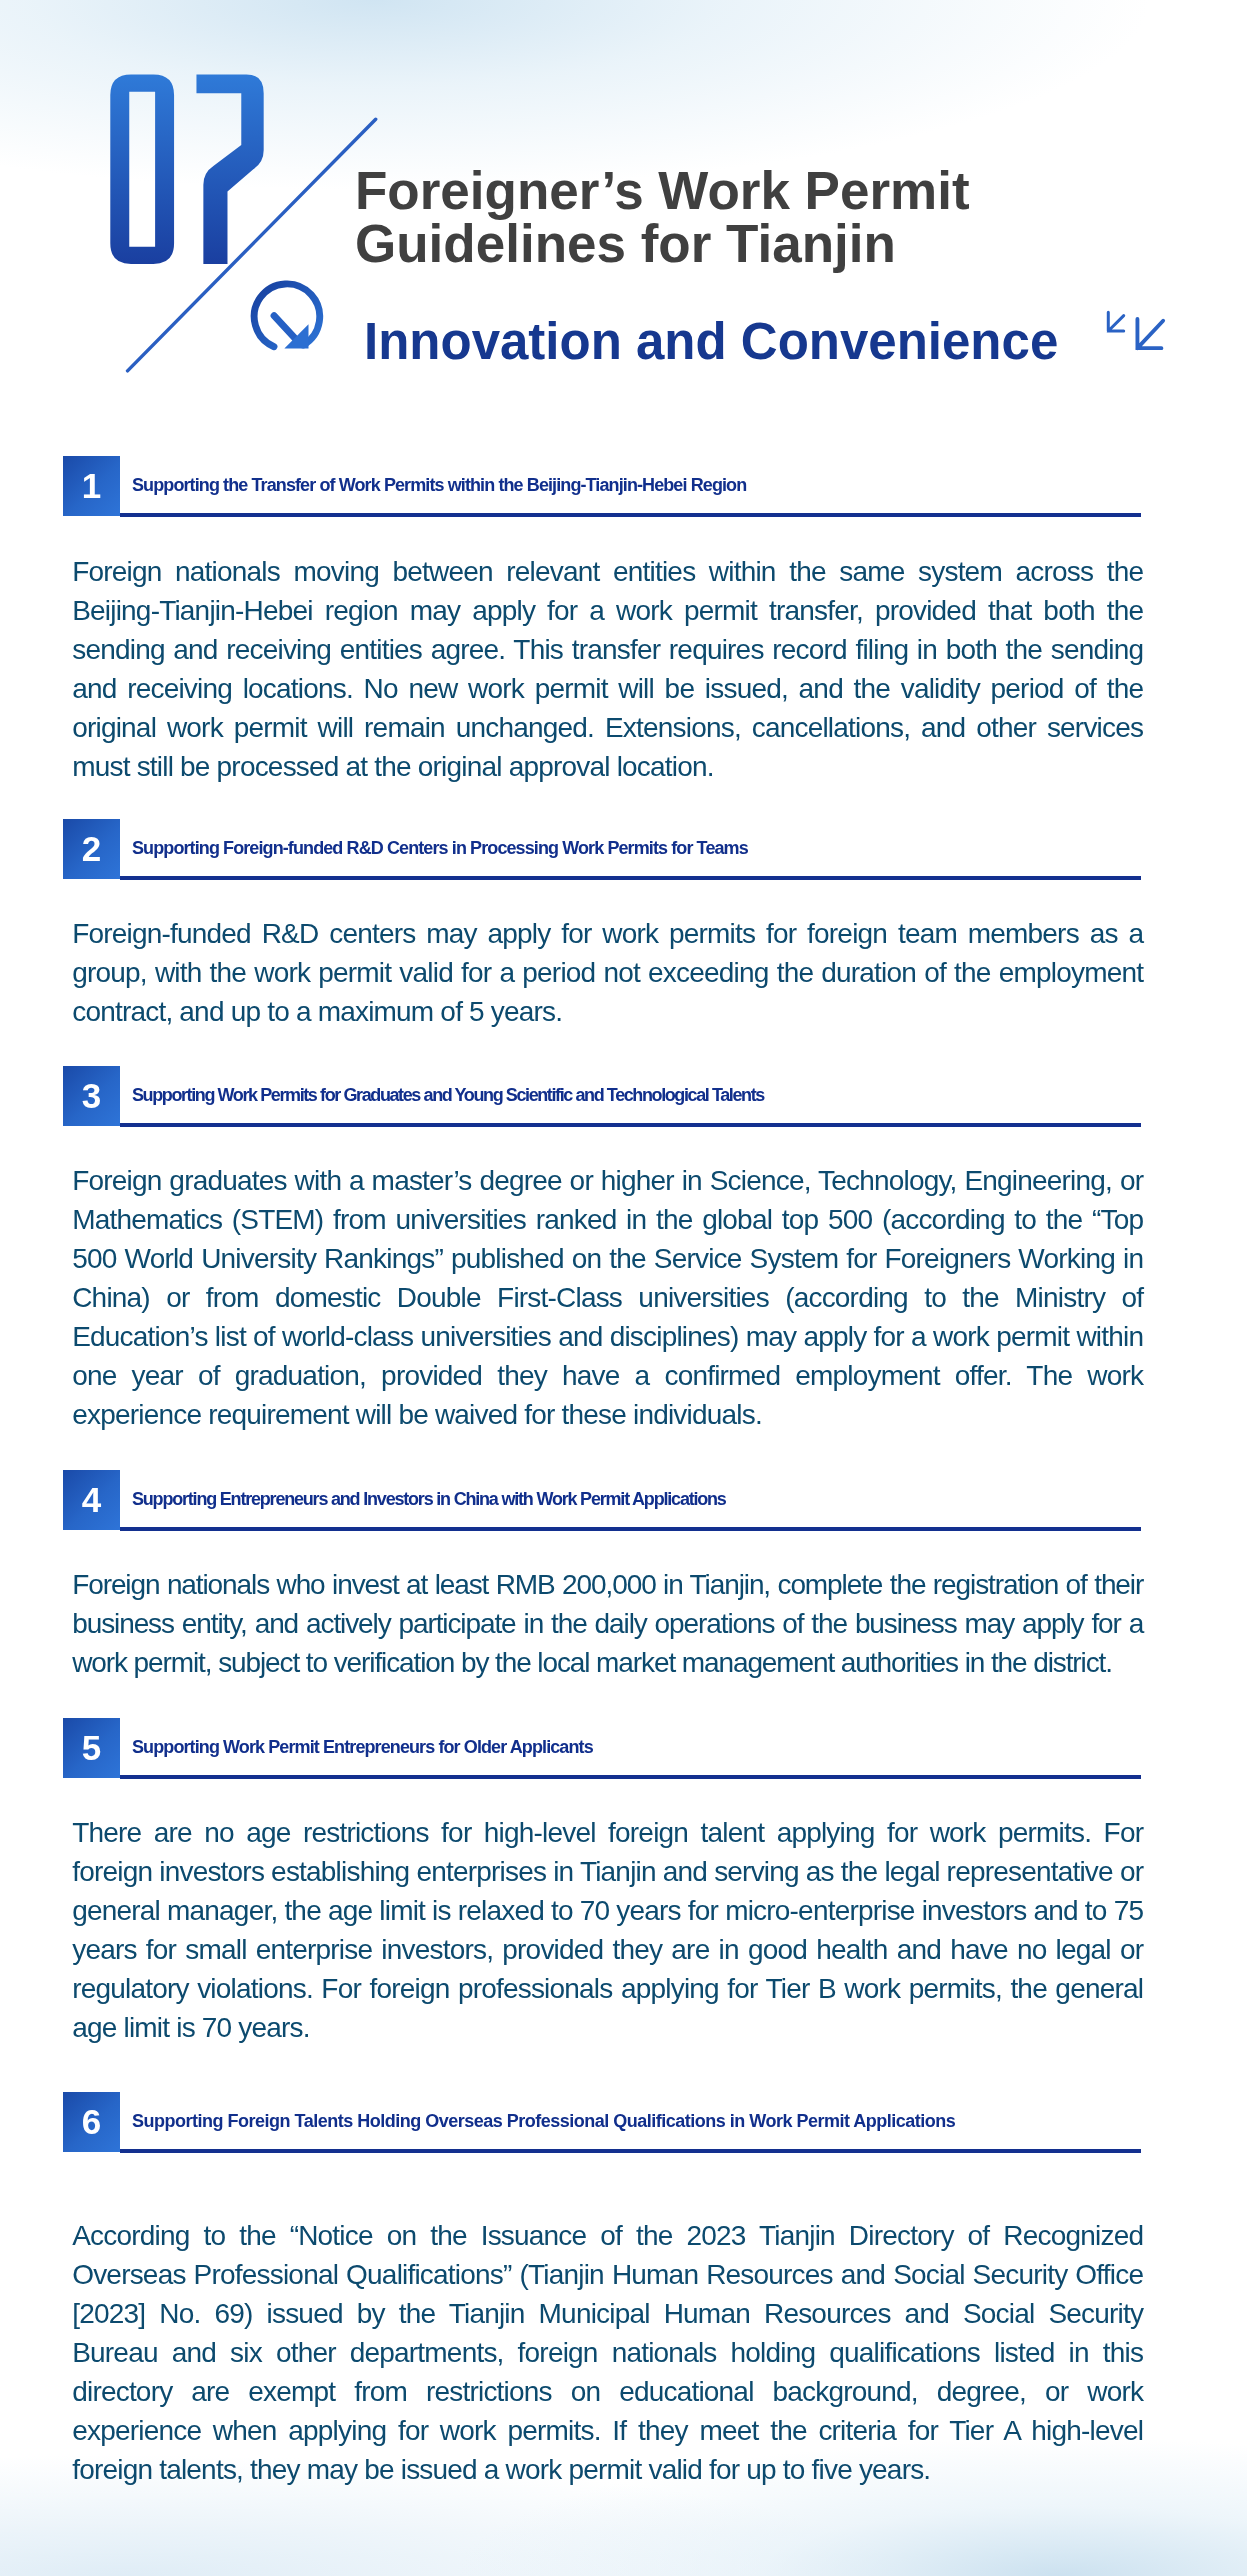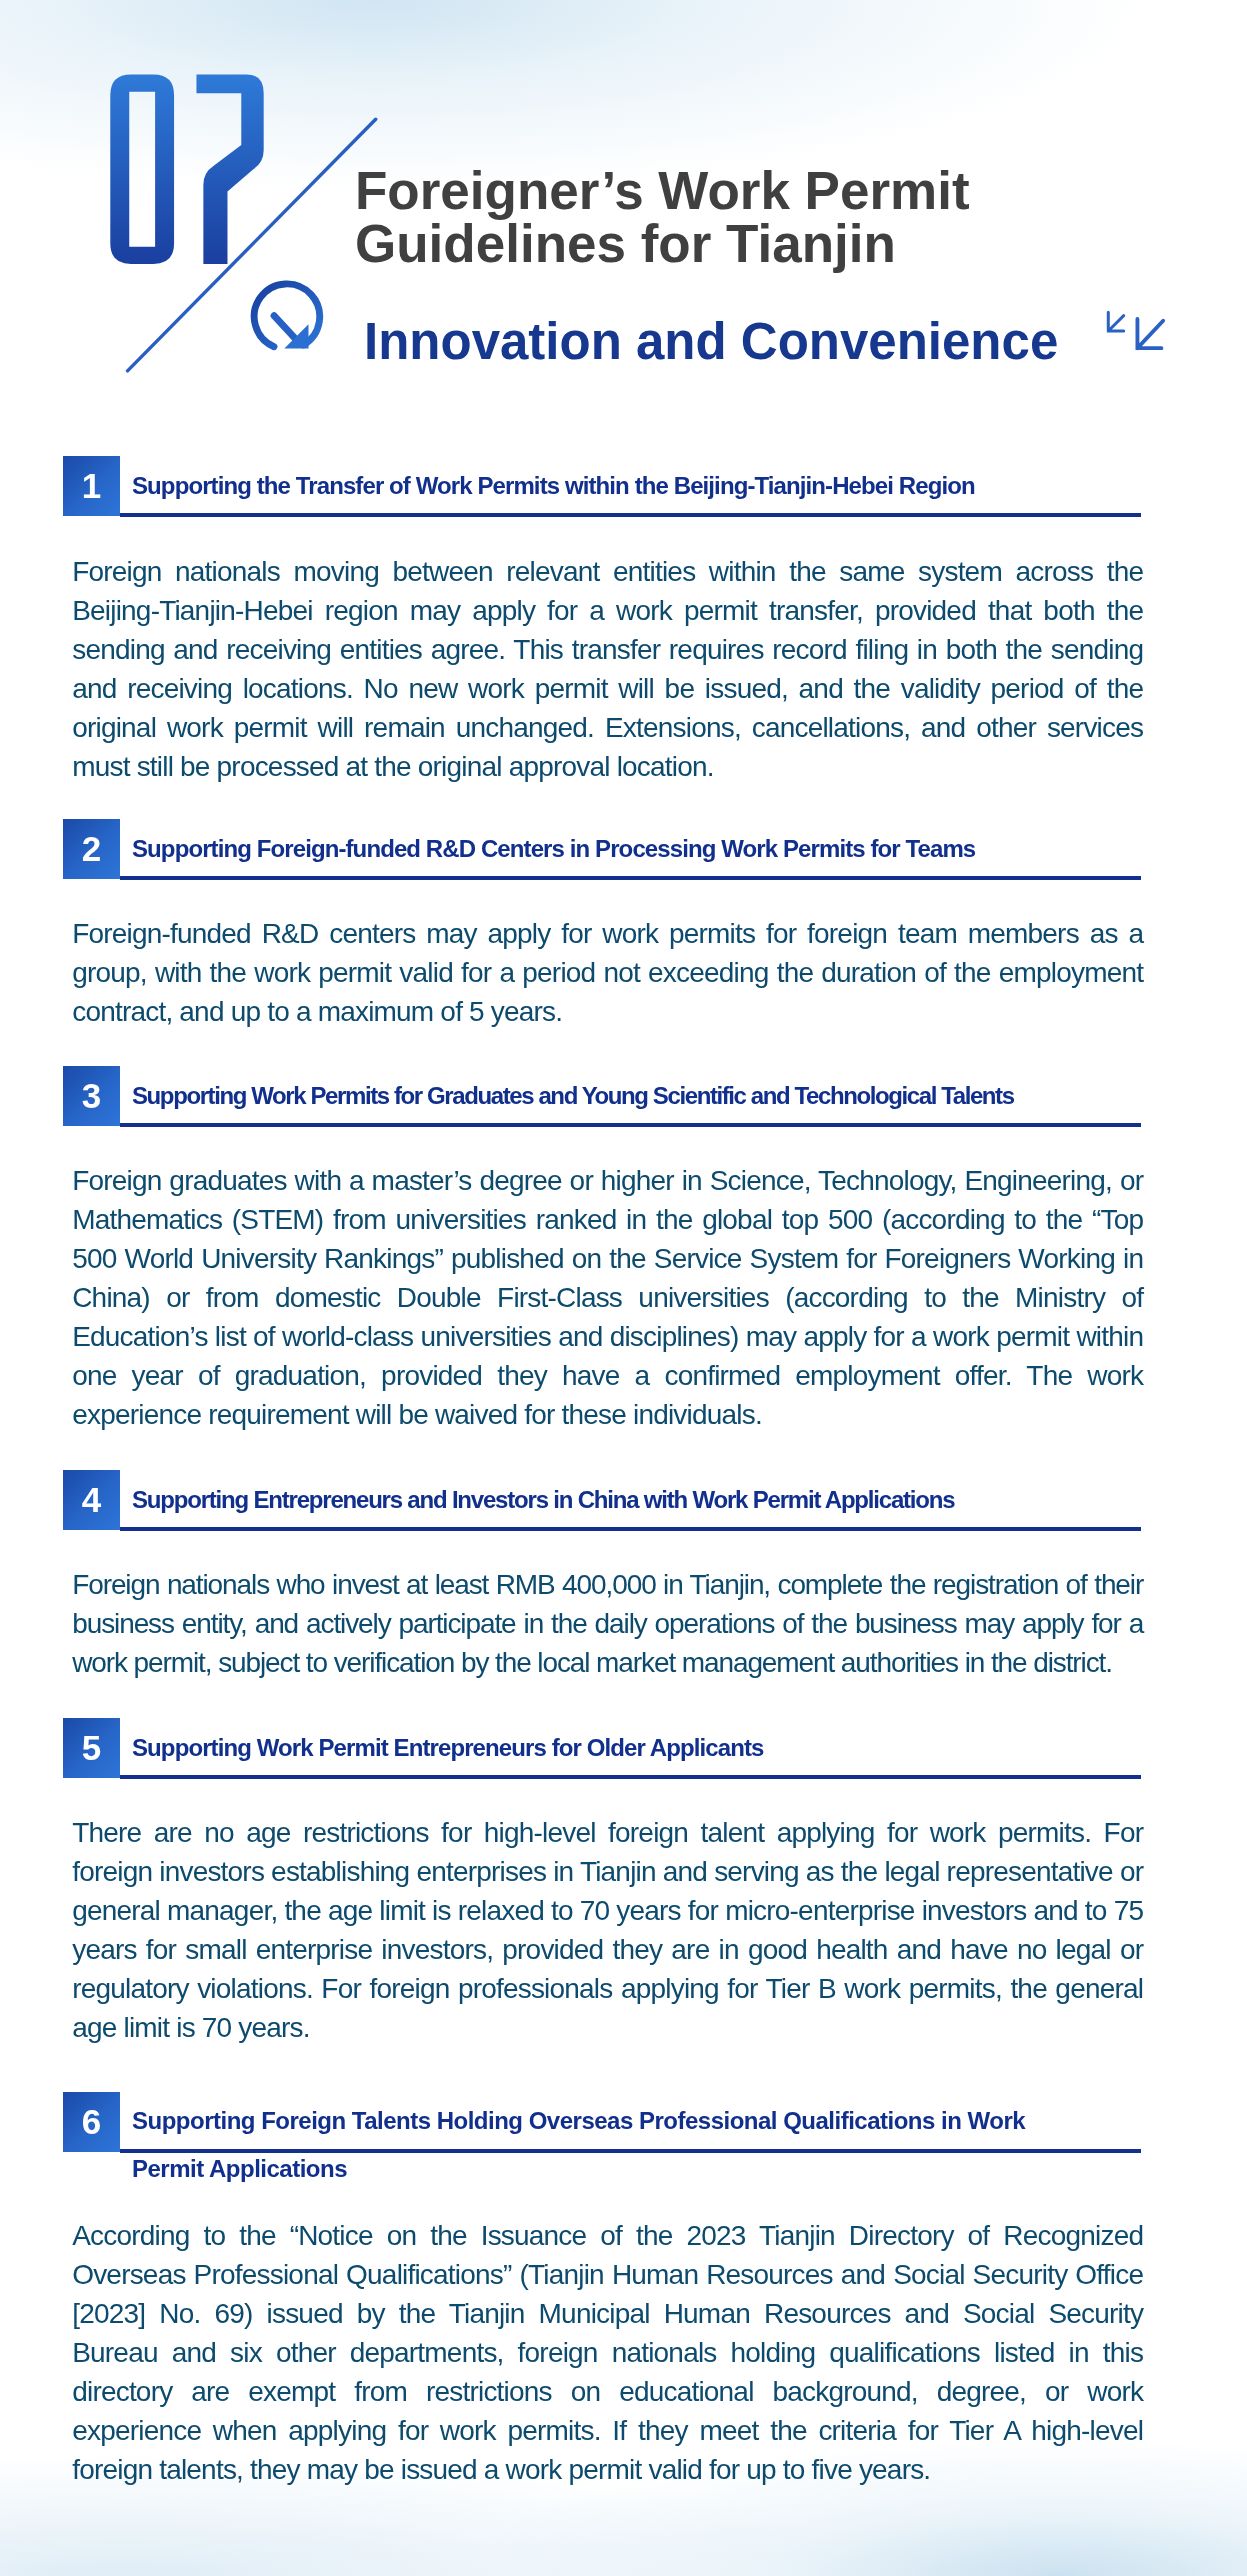--- a/index.html
+++ b/index.html
@@ -91,21 +91,21 @@
   .head-text {
     flex: 1;
     position: relative;
   }
   .head-title {
     margin: 0;
     padding-left: 12px;
     padding-top: 12px;
     font-family: "Liberation Sans", sans-serif;
     font-weight: bold;
-    font-size: 24px;
+    font-size: 18px;
     line-height: 35px;
     color: #112f8c;
     letter-spacing: -0.9px;
     white-space: nowrap;
   }
   .head-rule {
     position: absolute;
     left: 0;
     right: 0;
     top: 57px;
@@ -234,21 +234,21 @@
   </section>
 
   <section class="section" id="sec-4">
     <div class="section-head">
       <div class="num-box">4</div>
       <div class="head-text">
         <h3 class="head-title" style="letter-spacing:-1.2px">Supporting Entrepreneurs and Investors in China with Work Permit Applications</h3>
         <div class="head-rule"></div>
       </div>
     </div>
-    <p class="para" style="letter-spacing:-1.1px">Foreign nationals who invest at least RMB 400,000 in Tianjin, complete the registration of their business entity, and actively participate in the daily operations of the business may apply for a work permit, subject to verification by the local market management authorities in the district.</p>
+    <p class="para" style="letter-spacing:-1.1px">Foreign nationals who invest at least RMB 200,000 in Tianjin, complete the registration of their business entity, and actively participate in the daily operations of the business may apply for a work permit, subject to verification by the local market management authorities in the district.</p>
   </section>
 
   <section class="section" id="sec-5">
     <div class="section-head">
       <div class="num-box">5</div>
       <div class="head-text">
         <h3 class="head-title">Supporting Work Permit Entrepreneurs for Older Applicants</h3>
         <div class="head-rule"></div>
       </div>
     </div>

